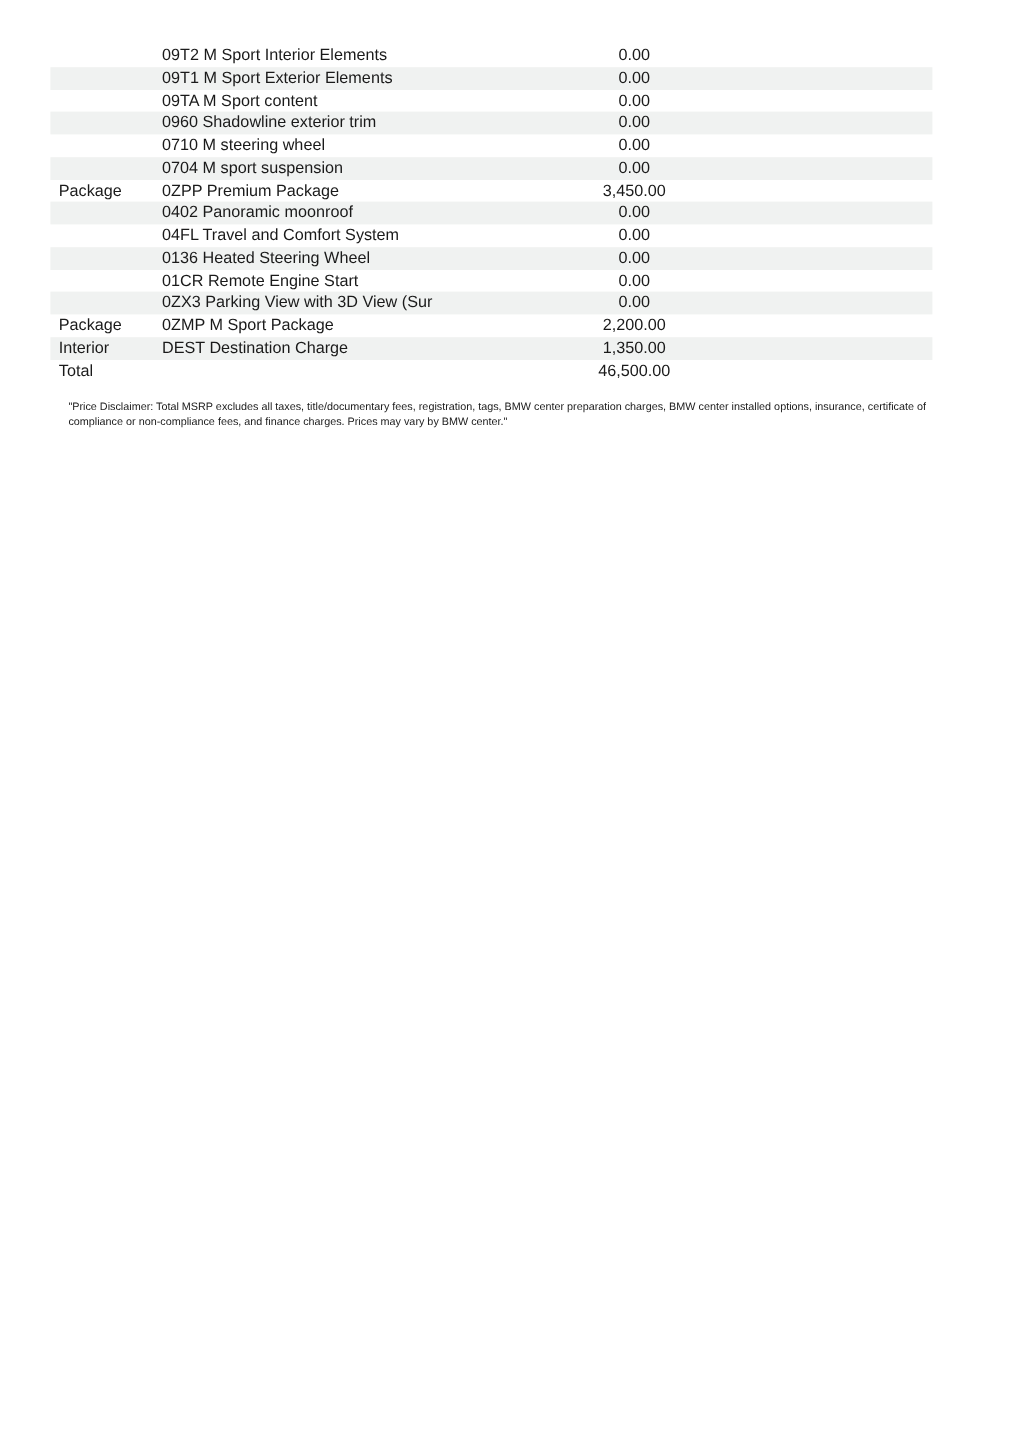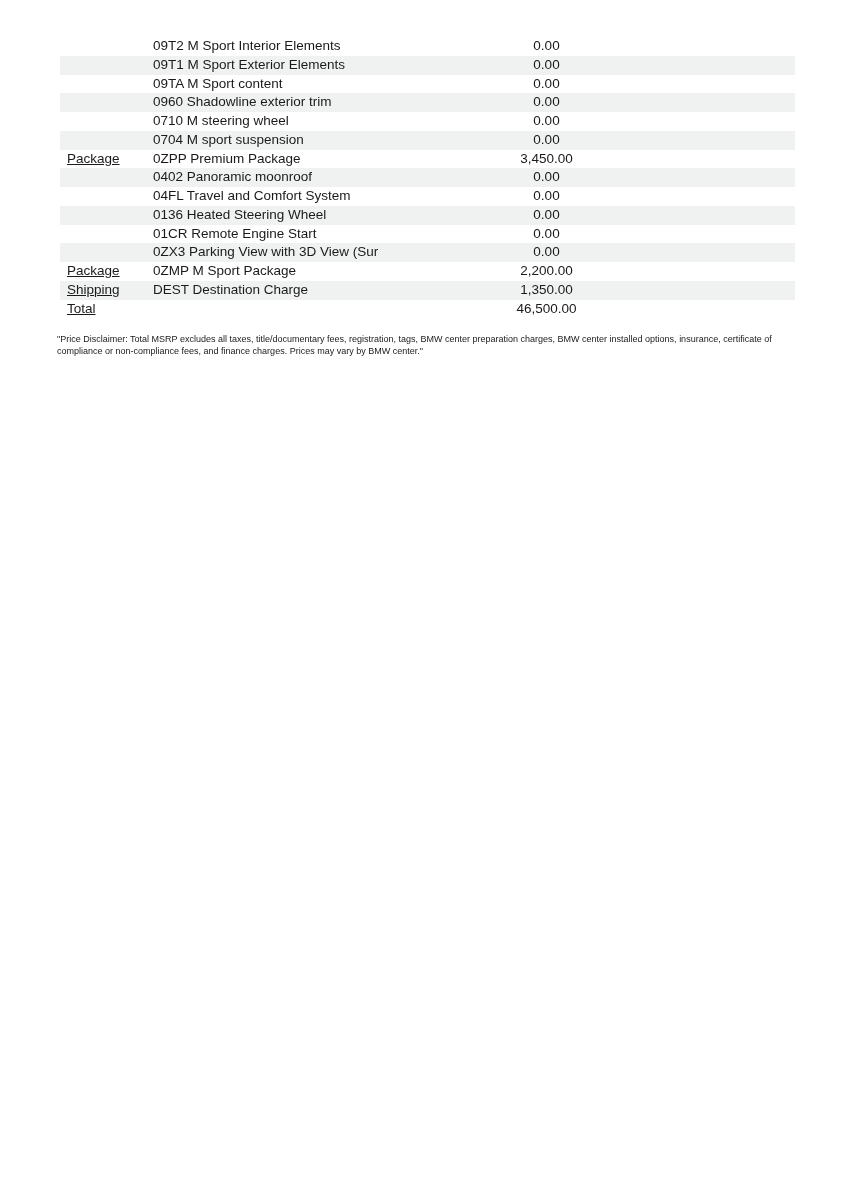--- a/index.html
+++ b/index.html
@@ -23,37 +23,37 @@
   }
   .page {
     position: absolute;
     inset: 0;
     background: var(--bg);
   }
   
   .price-table {
     position: absolute;
     top: 37px;
-    left: 60px;
+    left: 42px;
     width: 735px;
   }
   .table-row {
     display: flex;
     align-items: center;
     height: 18.75px;
     padding-left: 7px;
     font-size: 13.5px;
     line-height: 18.75px;
     white-space: nowrap;
   }
   .price-table .table-row:nth-child(even) {
     background: var(--stripe);
   }
   .cell { overflow: hidden; }
-  .cell.cat   { flex: 0 0 86px; text-decoration: underline; }
+  .cell.cat   { flex: 0 0 86px; }
   .cell.item  { flex: 0 0 322px; }
   .cell.price { flex: 0 0 143px; text-align: center; }
   .cell.spacer{ flex: 1 1 auto; }
   
   .disclaimer {
     position: absolute;
     top: 333px;
     left: 57px;
     width: 740px;
     font-size: 9px;
@@ -152,21 +152,21 @@
   </div>
 
   <div class="table-row">
     <div class="cell cat">Package</div>
     <div class="cell item">0ZMP M Sport Package</div>
     <div class="cell price">2,200.00</div>
     <div class="cell spacer"></div>
   </div>
 
   <div class="table-row">
-    <div class="cell cat">Shipping</div>
+    <div class="cell cat">Interior</div>
     <div class="cell item">DEST Destination Charge</div>
     <div class="cell price">1,350.00</div>
     <div class="cell spacer"></div>
   </div>
 
   <div class="table-row">
     <div class="cell cat">Total</div>
     <div class="cell item"></div>
     <div class="cell price">46,500.00</div>
     <div class="cell spacer"></div>

